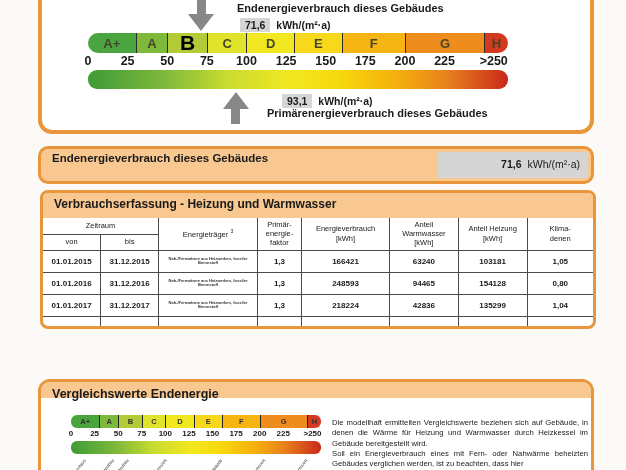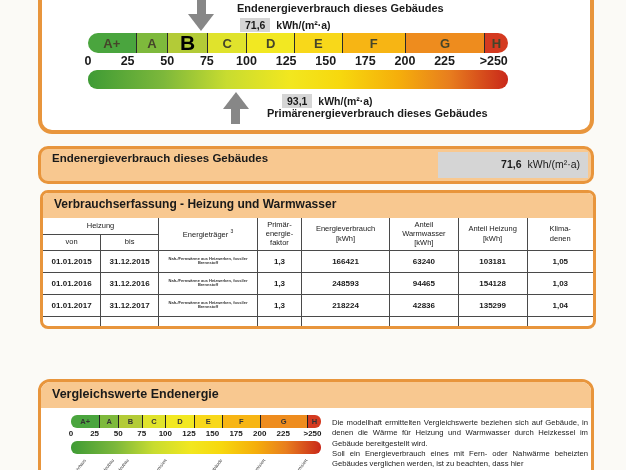--- a/index.html
+++ b/index.html
@@ -71,21 +71,21 @@
   .th-z { border-bottom:hidden; }
   .th-von, .th-bis { border-top:hidden;margin-left:24px; }
   .p3 td { font-size:8px; height:22px;font-weight:bold; }
   .p3 tr.empty td { height:18px; }
   .p3 td.c2 { font-size:4px; color:#333; line-height:1.1; padding:0 3px; }
   sup { font-size:5px; vertical-align:super; }
   .pre { white-space:pre-line; }
   
   .p4 { left:38px; top:379px; width:556px; height:130px; border-width:3px;
         border-radius:12px; overflow:hidden; }
-  .p4h { height:26px; }
+  .p4h { height:16px; }
   .p4h span { top:5px; font-size:12.5px; }
   .mini { position:absolute; left:30px; top:33px; width:250px; }
   .scale-mini { height:13px; border-radius:6px; }
   .scale-mini .seg { font-size:7.5px; color:#333; }
   .scale-mini .seg + .seg { border-left:1px solid #222; }
   .ticks-mini { height:11px; margin-top:1px; }
   .ticks-mini .tick { font-size:8px; top:0; }
   .gradient-mini { height:13px; border-radius:6px; margin-top:1px; }
   .anglelabels { position:relative; height:24px; margin-top:3px; }
   .albl { position:absolute; top:0; width:0; }
@@ -165,21 +165,21 @@
           <col style="width:10.5%">
           <col style="width:18%">
           <col style="width:8%">
         <col style="width:16%">
           <col style="width:12.5%">
           <col style="width:12.5%">
           <col style="width:12%">
       </colgroup>
       <thead>
         <tr>
-          <th colspan="2" class="th-z">Heizung</th>
+          <th colspan="2" class="th-z">Zeitraum</th>
           <th rowspan="2"><span>Energieträger </span><sup>3</sup></th>
           <th rowspan="2" class="pre">Primär-
 energie-
 faktor</th>
           <th rowspan="2" class="pre">Energieverbrauch
 [kWh]</th>
           <th rowspan="2" class="pre">Anteil
 Warmwasser
 [kWh]</th>
           <th rowspan="2" class="pre">Anteil Heizung
@@ -204,21 +204,21 @@
             <td class="c7">1,05</td>
           </tr>
           <tr>
             <td class="c0">01.01.2016</td>
             <td class="c1">31.12.2016</td>
             <td class="c2">Nah-/Fernwärme aus Heizwerken, fossiler Brennstoff</td>
             <td class="c3">1,3</td>
             <td class="c4">248593</td>
             <td class="c5">94465</td>
             <td class="c6">154128</td>
-            <td class="c7">1,03</td>
+            <td class="c7">0,80</td>
           </tr>
           <tr>
             <td class="c0">01.01.2017</td>
             <td class="c1">31.12.2017</td>
             <td class="c2">Nah-/Fernwärme aus Heizwerken, fossiler Brennstoff</td>
             <td class="c3">1,3</td>
             <td class="c4">218224</td>
             <td class="c5">42836</td>
             <td class="c6">135299</td>
             <td class="c7">1,04</td>

